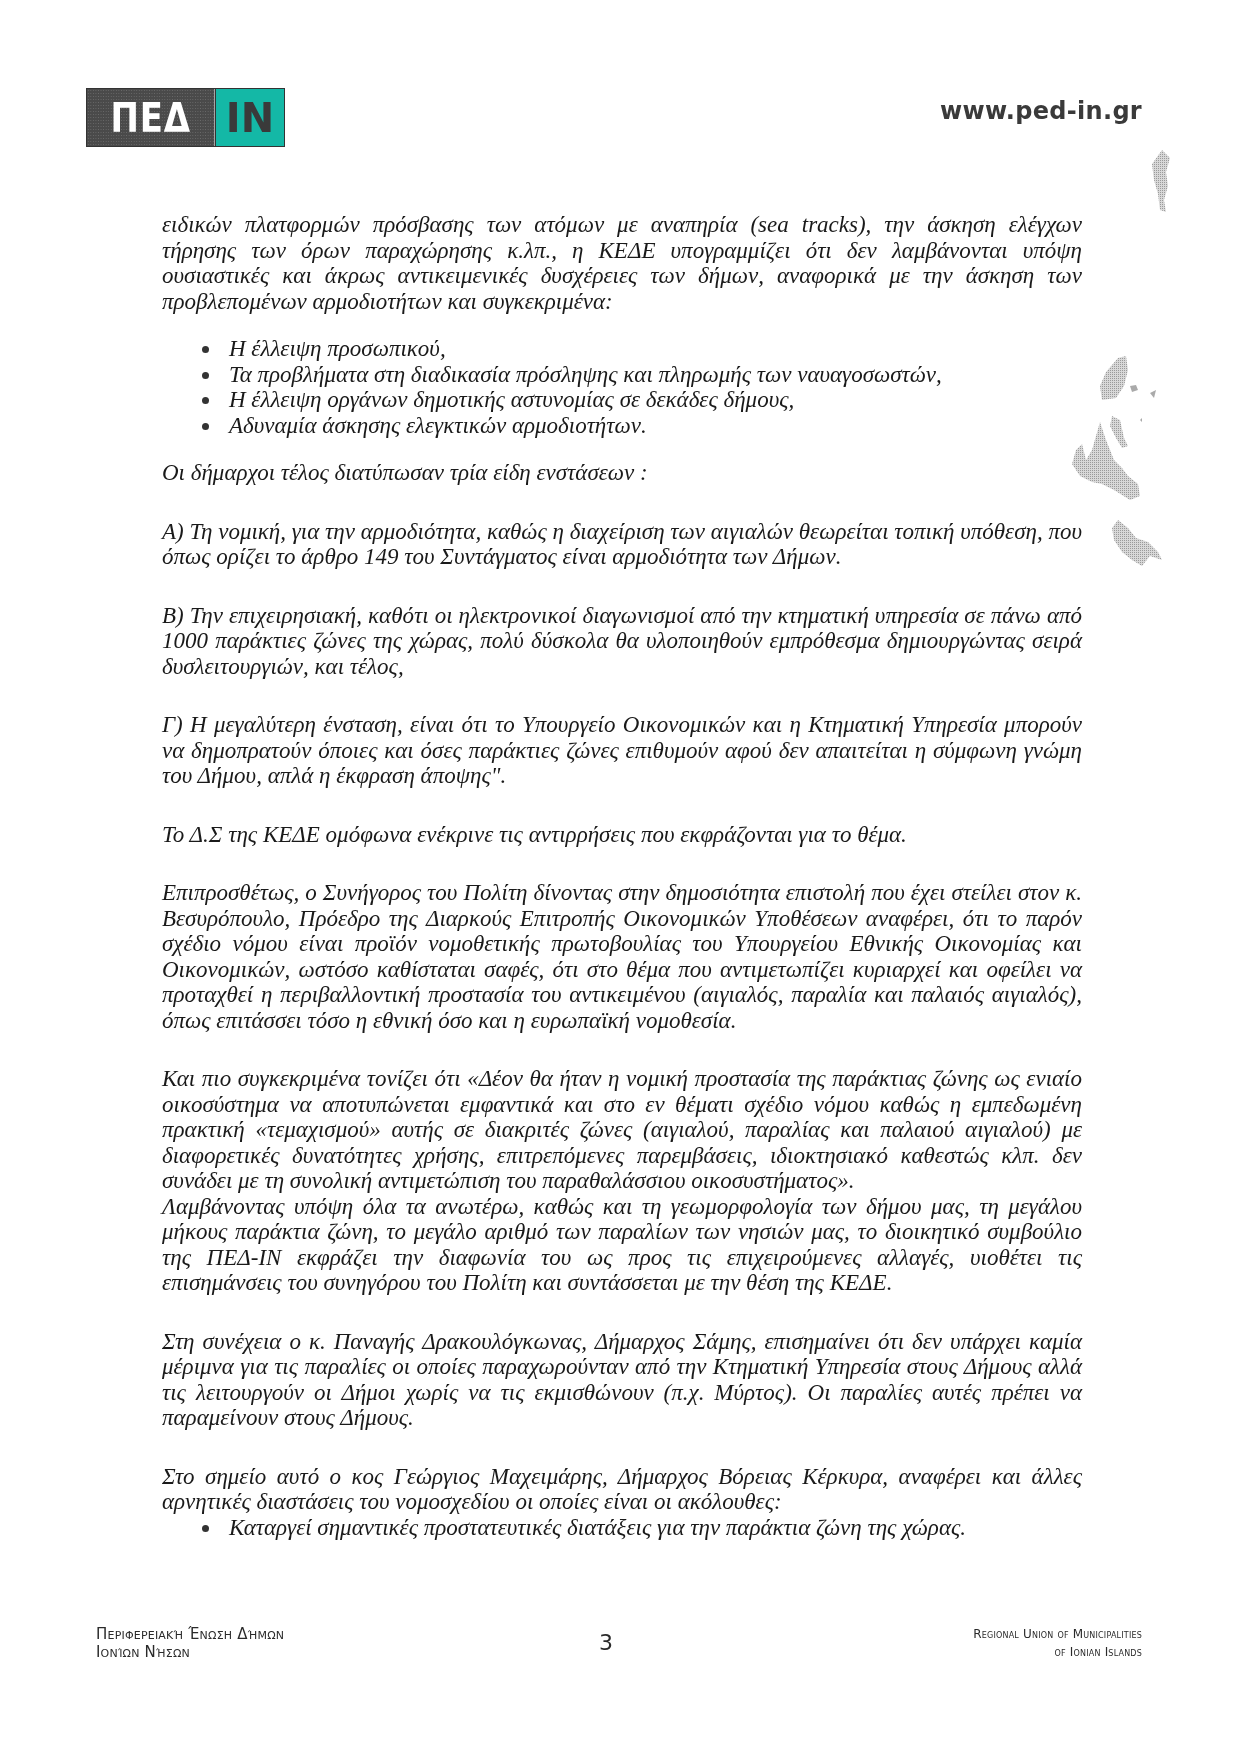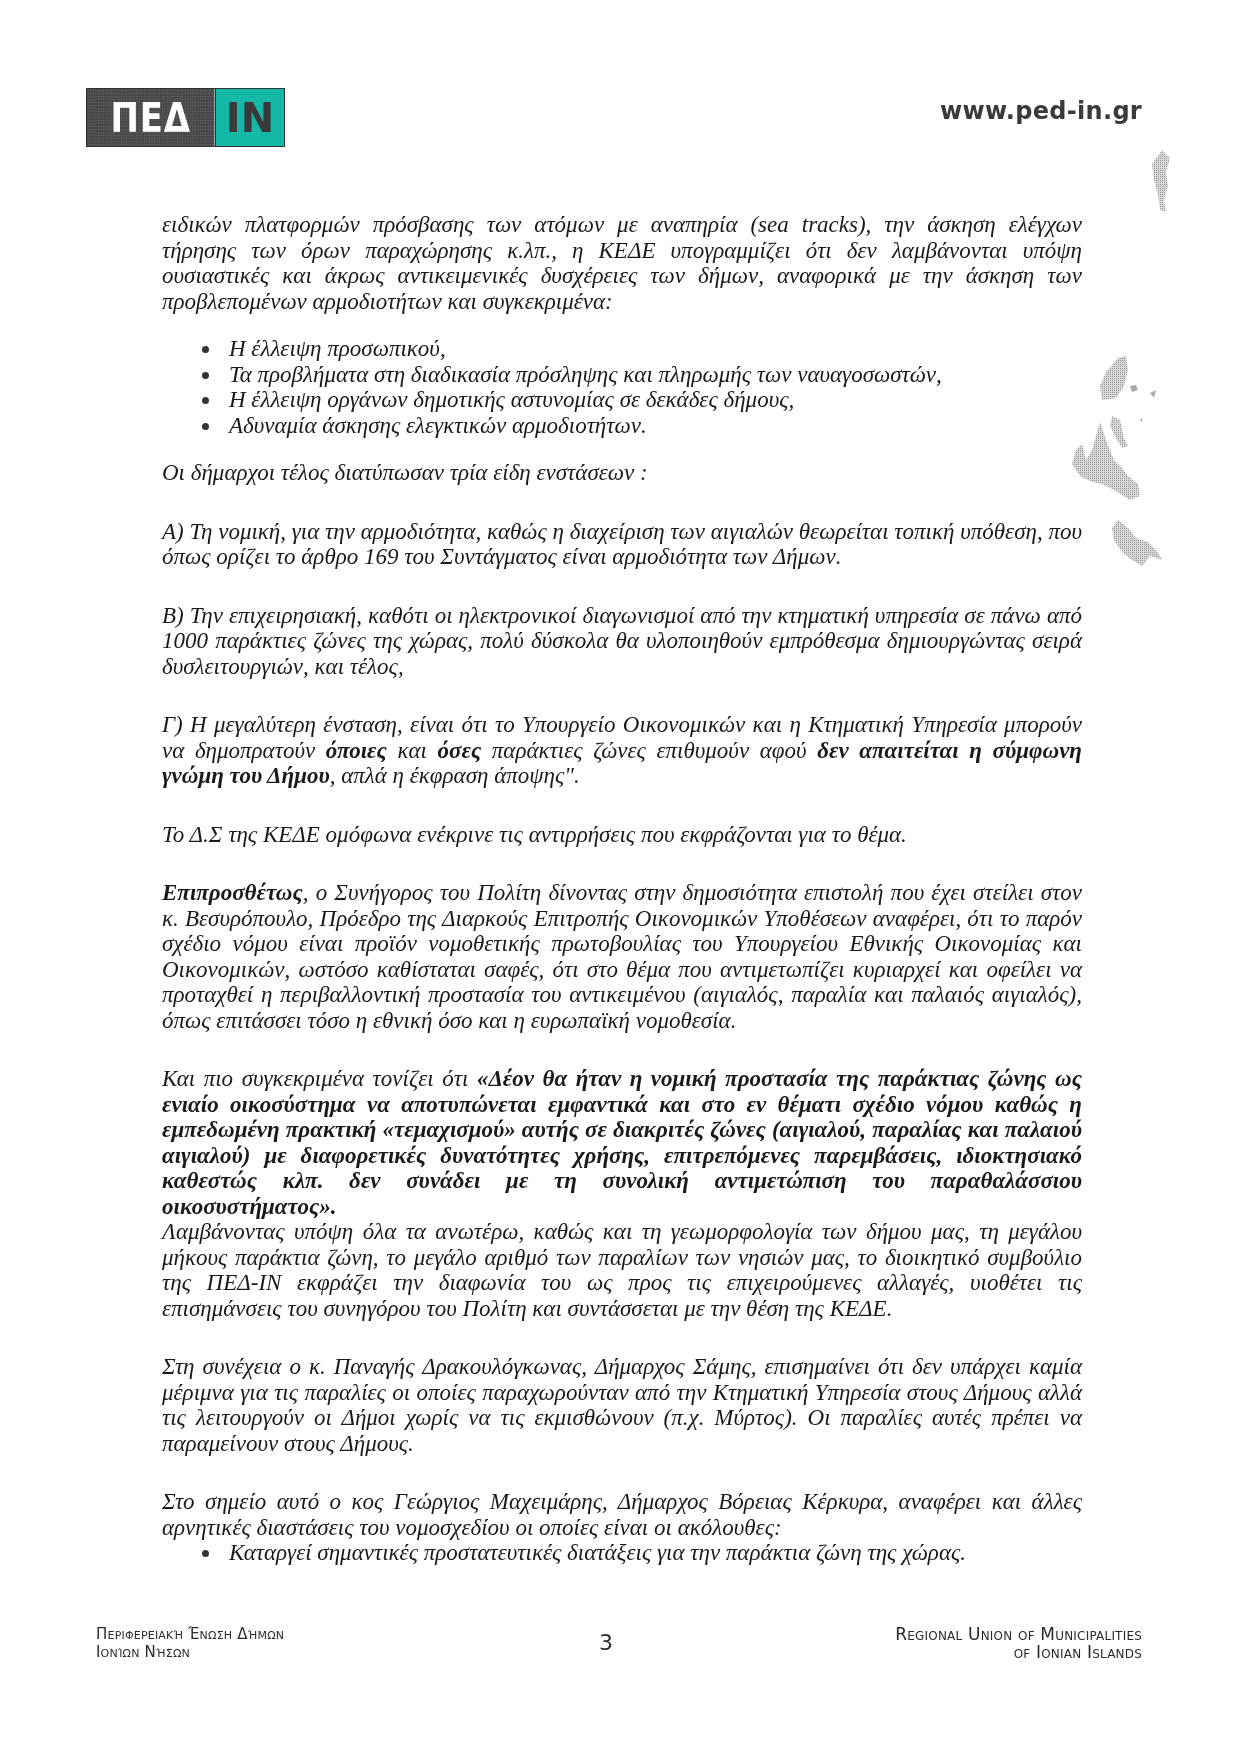--- a/index.html
+++ b/index.html
@@ -13,25 +13,25 @@
   .site-url { position: absolute; right: 98px; top: 97px; font-family: "DejaVu Sans", sans-serif; font-weight: bold; font-size: 24px; color: #3a3a3a; letter-spacing: 0.3px; }
 
   .map { position: absolute; left: 1070px; top: 150px; width: 150px; height: 430px; }
 
   .content { position: absolute; left: 162px; top: 212px; width: 920px; font-style: italic; font-size: 23px; line-height: 25.5px; }
   .content p { margin: 0; text-align: justify; }
   .content .gap { height: 25px; }
   .bullets { list-style: none; margin: 22px 0 0 0; padding: 0 0 0 42px; }
   .bullets li { position: relative; padding-left: 25px; }
   .bullets li::before { content: ""; position: absolute; left: -2px; top: 10px; width: 7px; height: 7px; border-radius: 50%; background: #333; }
-  b.em { font-weight: bold; margin-top: 6px; }
+  b.em { font-weight: normal; margin-top: 6px; }
 
   .footer-left { position: absolute; left: 96px; top: 1625px; font-family: "DejaVu Sans", sans-serif; font-size: 15px; line-height: 18px; color: #2a2a2a; font-variant: small-caps; letter-spacing: 0.2px; }
   .footer-page { position: absolute; left: 599px; top: 1630px; font-family: "DejaVu Sans", sans-serif; font-size: 22px; color: #2a2a2a; }
-  .footer-right { position: absolute; right: 98px; top: 1625px; text-align: right; font-family: "DejaVu Sans", sans-serif; font-size: 17px; line-height: 18px; color: #2a2a2a; font-variant: small-caps; letter-spacing: 0.2px; }
+  .footer-right { position: absolute; right: 98px; top: 1625px; text-align: right; font-family: "DejaVu Sans", sans-serif; font-size: 12px; line-height: 18px; color: #2a2a2a; font-variant: small-caps; letter-spacing: 0.2px; }
 </style>
 </head>
 <body>
 
 <div class="logo">
   <div class="logo-left">
       <span>ΠΕΔ</span>
     </div>
   <div class="logo-right">
       <span>IN</span>
@@ -61,21 +61,21 @@
   <ul class="bullets">
     <li>Η έλλειψη προσωπικού,</li>
     <li>Τα προβλήματα στη διαδικασία πρόσληψης και πληρωμής των ναυαγοσωστών,</li>
     <li>Η έλλειψη οργάνων δημοτικής αστυνομίας σε δεκάδες δήμους,</li>
     <li>Αδυναμία άσκησης ελεγκτικών αρμοδιοτήτων.</li>
   </ul>
 
   <div class="gap" style="height:22px"></div>
   <p>Οι δήμαρχοι τέλος διατύπωσαν τρία είδη ενστάσεων :</p>
   <div class="gap" style="height:33px"></div>
-  <p>Α) Τη νομική, για την αρμοδιότητα, καθώς η διαχείριση των αιγιαλών θεωρείται τοπική υπόθεση, που όπως ορίζει το άρθρο 169 του Συντάγματος είναι αρμοδιότητα των Δήμων.</p>
+  <p>Α) Τη νομική, για την αρμοδιότητα, καθώς η διαχείριση των αιγιαλών θεωρείται τοπική υπόθεση, που όπως ορίζει το άρθρο 149 του Συντάγματος είναι αρμοδιότητα των Δήμων.</p>
   <div class="gap" style="height:33px"></div>
   <p>Β) Την επιχειρησιακή, καθότι οι ηλεκτρονικοί διαγωνισμοί από την κτηματική υπηρεσία σε πάνω από 1000 παράκτιες ζώνες της χώρας, πολύ δύσκολα θα υλοποιηθούν εμπρόθεσμα δημιουργώντας σειρά δυσλειτουργιών, και τέλος,</p>
   <div class="gap" style="height:33px"></div>
   <p><span>Γ) Η μεγαλύτερη ένσταση, είναι ότι το Υπουργείο Οικονομικών και η Κτηματική Υπηρεσία μπορούν να δημοπρατούν </span><b class="em">όποιες</b><span> και </span><b class="em">όσες</b><span> παράκτιες ζώνες επιθυμούν αφού </span><b class="em">δεν απαιτείται η σύμφωνη γνώμη του Δήμου</b><span>, απλά η έκφραση άποψης".</span></p>
   <div class="gap" style="height:33px"></div>
   <p>Το Δ.Σ της ΚΕΔΕ ομόφωνα ενέκρινε τις αντιρρήσεις που εκφράζονται για το θέμα.</p>
   <div class="gap" style="height:33px"></div>
   <p><b class="em">Επιπροσθέτως</b><span>, ο Συνήγορος του Πολίτη δίνοντας στην δημοσιότητα επιστολή που έχει στείλει στον κ. Βεσυρόπουλο, Πρόεδρο της Διαρκούς Επιτροπής Οικονομικών Υποθέσεων αναφέρει, ότι το παρόν σχέδιο νόμου είναι προϊόν νομοθετικής πρωτοβουλίας του Υπουργείου Εθνικής Οικονομίας και Οικονομικών, ωστόσο καθίσταται σαφές, ότι στο θέμα που αντιμετωπίζει κυριαρχεί και οφείλει να προταχθεί η περιβαλλοντική προστασία του αντικειμένου (αιγιαλός, παραλία και παλαιός αιγιαλός), όπως επιτάσσει τόσο η εθνική όσο και η ευρωπαϊκή νομοθεσία.</span></p>
   <div class="gap" style="height:33px"></div>
   <p><span>Και πιο συγκεκριμένα τονίζει ότι </span><b class="em">«Δέον θα ήταν η νομική προστασία της παράκτιας ζώνης ως ενιαίο οικοσύστημα να αποτυπώνεται εμφαντικά και στο εν θέματι σχέδιο νόμου καθώς η εμπεδωμένη πρακτική «τεμαχισμού» αυτής σε διακριτές ζώνες (αιγιαλού, παραλίας και παλαιού αιγιαλού) με διαφορετικές δυνατότητες χρήσης, επιτρεπόμενες παρεμβάσεις, ιδιοκτησιακό καθεστώς κλπ. δεν συνάδει με τη συνολική αντιμετώπιση του παραθαλάσσιου οικοσυστήματος».</b></p>

